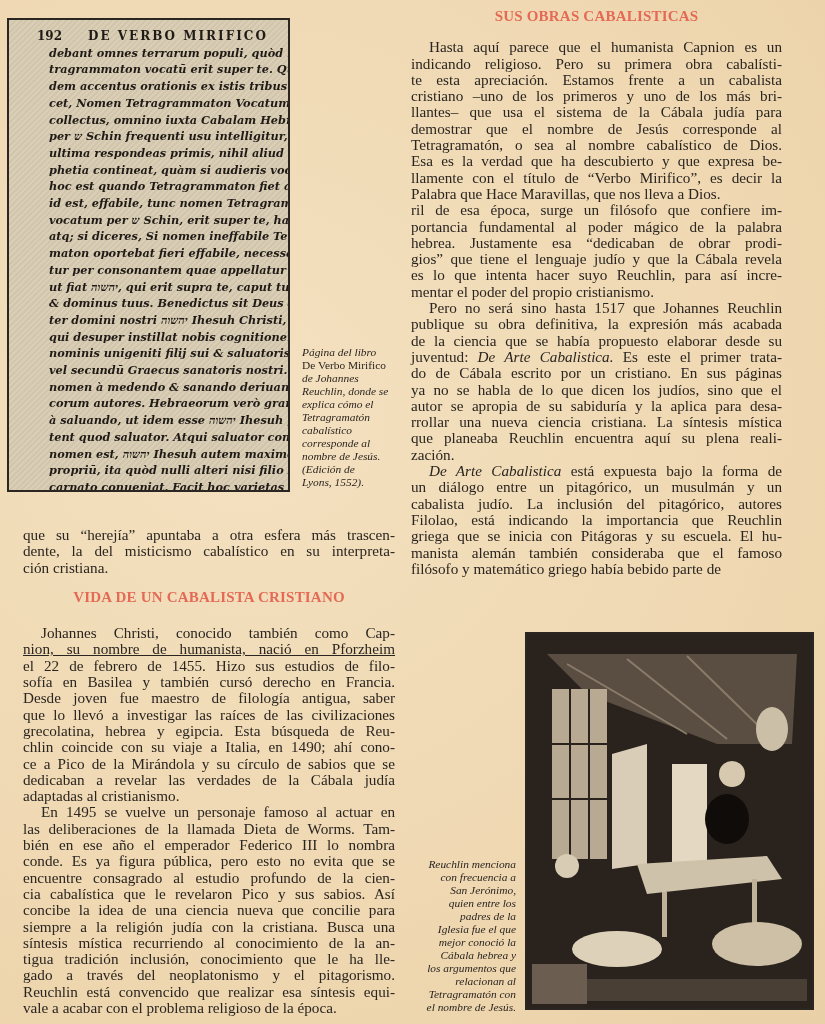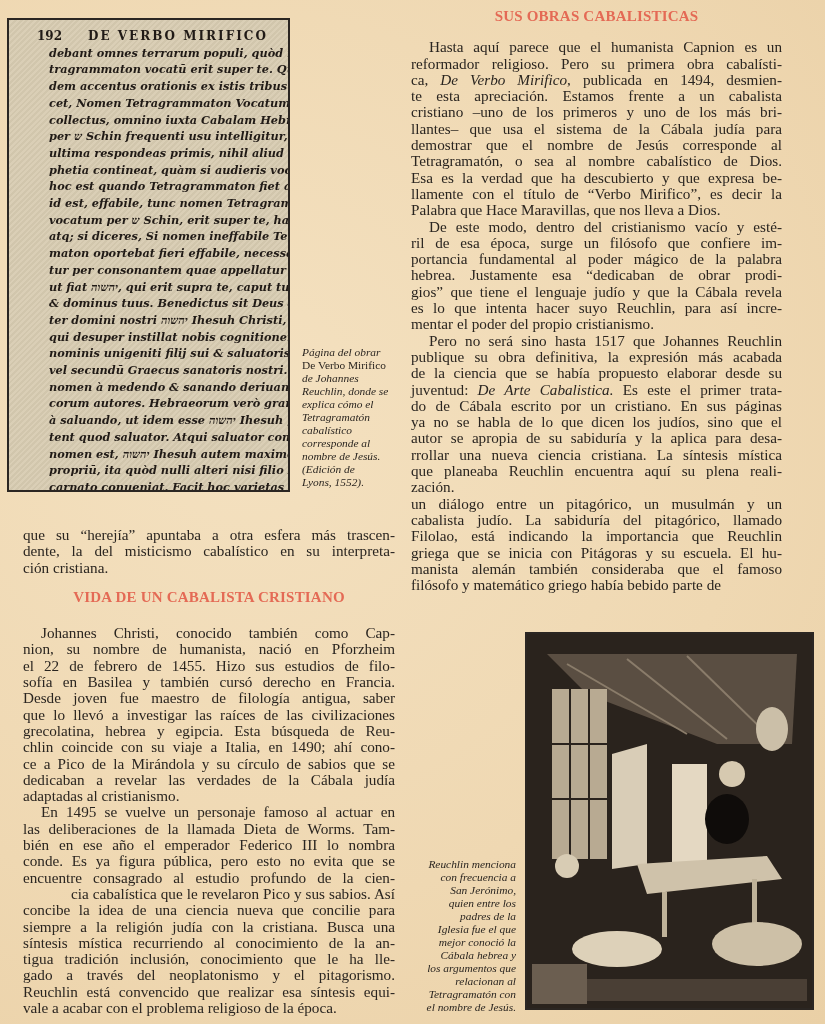--- a/index.html
+++ b/index.html
@@ -69,109 +69,108 @@
       <div class="bl">corum autores. Hebraeorum verò grammatici</div>
       <div class="bl">à saluando, ut idem esse יהשוה Ihesuh pu-</div>
       <div class="bl">tent quod saluator. Atqui saluator commune</div>
       <div class="bl">nomen est, יהשוה Ihesuh autem maximè</div>
       <div class="bl">propriū, ita quòd nulli alteri nisi filio Dei in-</div>
       <div class="bl">carnato conueniat. Facit hoc varietas literarū</div>
     </div>
 </div>
 
 <div class="caption" id="cap-book" style="left:302px; top:346px; width:104px;">
-    <div>Página del obrar</div>
+    <div>Página del libro</div>
     <div class="up">De Verbo Mirifico</div>
     <div>de Johannes</div>
     <div>Reuchlin, donde se</div>
     <div>explica cómo el</div>
     <div>Tetragramatón</div>
     <div>cabalístico</div>
     <div>corresponde al</div>
     <div>nombre de Jesús.</div>
     <div>(Edición de</div>
     <div>Lyons, 1552).</div>
   </div>
 
 <div class="col" id="rcol" style="left:411px; top:8px; width:371px;">
   <h2 class="heading" style="margin-bottom:15px;">SUS OBRAS CABALISTICAS</h2>
   <div id="rcol-body">
       <div>
         <div style="text-align: justify; text-align-last: justify; text-indent: 18px;">Hasta aquí parece que el humanista Capnion es un</div>
-        <div style="text-align: justify; text-align-last: justify;">reformador religioso. Pero su primera obra cabalísti-</div>
-        <div style="text-align: justify; text-align-last: justify;">ca, <i>De Verbo Mirifico</i>, publicada en 1494, desmien-</div>
+        <div style="text-align: justify; text-align-last: justify;">indicando religioso. Pero su primera obra cabalísti-</div>
         <div style="text-align: justify; text-align-last: justify;">te esta apreciación. Estamos frente a un cabalista</div>
         <div style="text-align: justify; text-align-last: justify;">cristiano –uno de los primeros y uno de los más bri-</div>
         <div style="text-align: justify; text-align-last: justify;">llantes– que usa el sistema de la Cábala judía para</div>
         <div style="text-align: justify; text-align-last: justify;">demostrar que el nombre de Jesús corresponde al</div>
         <div style="text-align: justify; text-align-last: justify;">Tetragramatón, o sea al nombre cabalístico de Dios.</div>
         <div style="text-align: justify; text-align-last: justify;">Esa es la verdad que ha descubierto y que expresa be-</div>
         <div style="text-align: justify; text-align-last: justify;">llamente con el título de “Verbo Mirifico”, es decir la</div>
         <div style="text-align: left; text-align-last: left;">Palabra que Hace Maravillas, que nos lleva a Dios.</div>
       </div>
       <div>
-        <div style="text-align: justify; text-align-last: justify; text-indent: 18px;">De este modo, dentro del cristianismo vacío y esté-</div>
         <div style="text-align: justify; text-align-last: justify;">ril de esa época, surge un filósofo que confiere im-</div>
         <div style="text-align: justify; text-align-last: justify;">portancia fundamental al poder mágico de la palabra</div>
         <div style="text-align: justify; text-align-last: justify;">hebrea. Justamente esa “dedicaban de obrar prodi-</div>
         <div style="text-align: justify; text-align-last: justify;">gios” que tiene el lenguaje judío y que la Cábala revela</div>
         <div style="text-align: justify; text-align-last: justify;">es lo que intenta hacer suyo Reuchlin, para así incre-</div>
         <div style="text-align: left; text-align-last: left;">mentar el poder del propio cristianismo.</div>
       </div>
       <div>
         <div style="text-align: justify; text-align-last: justify; text-indent: 18px;">Pero no será sino hasta 1517 que Johannes Reuchlin</div>
         <div style="text-align: justify; text-align-last: justify;">publique su obra definitiva, la expresión más acabada</div>
         <div style="text-align: justify; text-align-last: justify;">de la ciencia que se había propuesto elaborar desde su</div>
         <div style="text-align: justify; text-align-last: justify;">juventud: <i>De Arte Cabalistica.</i> Es este el primer trata-</div>
         <div style="text-align: justify; text-align-last: justify;">do de Cábala escrito por un cristiano. En sus páginas</div>
         <div style="text-align: justify; text-align-last: justify;">ya no se habla de lo que dicen los judíos, sino que el</div>
         <div style="text-align: justify; text-align-last: justify;">autor se apropia de su sabiduría y la aplica para desa-</div>
         <div style="text-align: justify; text-align-last: justify;">rrollar una nueva ciencia cristiana. La síntesis mística</div>
         <div style="text-align: justify; text-align-last: justify;">que planeaba Reuchlin encuentra aquí su plena reali-</div>
         <div style="text-align: left; text-align-last: left;">zación.</div>
       </div>
       <div>
+        <div style="text-align: justify; text-align-last: justify; text-indent: 18px;"><i>De Arte Cabalistica</i> está expuesta bajo la forma de</div>
         <div style="text-align: justify; text-align-last: justify;">un diálogo entre un pitagórico, un musulmán y un</div>
-        <div style="text-align: justify; text-align-last: justify;">cabalista judío. La sabiduría del pitagórico, llamado</div>
+        <div style="text-align: justify; text-align-last: justify;">cabalista judío. La inclusión del pitagórico, autores</div>
         <div style="text-align: justify; text-align-last: justify;">Filolao, está indicando la importancia que Reuchlin</div>
         <div style="text-align: justify; text-align-last: justify;">griega que se inicia con Pitágoras y su escuela. El hu-</div>
         <div style="text-align: justify; text-align-last: justify;">manista alemán también consideraba que el famoso</div>
         <div style="text-align: left; text-align-last: left;">filósofo y matemático griego había bebido parte de</div>
       </div>
     </div>
 </div>
 
 <div class="col" id="lcol" style="left:23px; top:527px; width:372px;">
   <div id="lcol-intro">
       <div style="text-align: justify; text-align-last: justify;">que su “herejía” apuntaba a otra esfera más trascen-</div>
       <div style="text-align: justify; text-align-last: justify;">dente, la del misticismo cabalístico en su interpreta-</div>
       <div style="text-align: left; text-align-last: left;">ción cristiana.</div>
     </div>
   <h2 class="heading" style="margin:13px 0 20px 0;">VIDA DE UN CABALISTA CRISTIANO</h2>
   <div id="lcol-body">
       <div>
         <div style="text-align: justify; text-align-last: justify; text-indent: 18px;">Johannes Christi, conocido también como Cap-</div>
-        <div style="text-align: justify; text-align-last: justify;">nion, su nombre de humanista, nació en Pforzheim</div>
+        <div style="text-align: justify; text-align-last: justify; text-decoration: underline;">nion, su nombre de humanista, nació en Pforzheim</div>
         <div style="text-align: justify; text-align-last: justify;">el 22 de febrero de 1455. Hizo sus estudios de filo-</div>
         <div style="text-align: justify; text-align-last: justify;">sofía en Basilea y también cursó derecho en Francia.</div>
         <div style="text-align: justify; text-align-last: justify;">Desde joven fue maestro de filología antigua, saber</div>
         <div style="text-align: justify; text-align-last: justify;">que lo llevó a investigar las raíces de las civilizaciones</div>
         <div style="text-align: justify; text-align-last: justify;">grecolatina, hebrea y egipcia. Esta búsqueda de Reu-</div>
         <div style="text-align: justify; text-align-last: justify;">chlin coincide con su viaje a Italia, en 1490; ahí cono-</div>
         <div style="text-align: justify; text-align-last: justify;">ce a Pico de la Mirándola y su círculo de sabios que se</div>
         <div style="text-align: justify; text-align-last: justify;">dedicaban a revelar las verdades de la Cábala judía</div>
         <div style="text-align: right; text-align-last: left;">adaptadas al cristianismo.</div>
       </div>
       <div>
         <div style="text-align: justify; text-align-last: justify; text-indent: 18px;">En 1495 se vuelve un personaje famoso al actuar en</div>
         <div style="text-align: justify; text-align-last: justify;">las deliberaciones de la llamada Dieta de Worms. Tam-</div>
         <div style="text-align: justify; text-align-last: justify;">bién en ese año el emperador Federico III lo nombra</div>
         <div style="text-align: justify; text-align-last: justify;">conde. Es ya figura pública, pero esto no evita que se</div>
         <div style="text-align: justify; text-align-last: justify;">encuentre consagrado al estudio profundo de la cien-</div>
-        <div style="text-align: justify; text-align-last: justify; margin-left: 48px;">cia cabalística que le revelaron Pico y sus sabios. Así</div>
+        <div style="text-align: justify; text-align-last: justify;">cia cabalística que le revelaron Pico y sus sabios. Así</div>
         <div style="text-align: justify; text-align-last: justify;">concibe la idea de una ciencia nueva que concilie para</div>
         <div style="text-align: justify; text-align-last: justify;">siempre a la religión judía con la cristiana. Busca una</div>
         <div style="text-align: justify; text-align-last: justify;">síntesis mística recurriendo al conocimiento de la an-</div>
         <div style="text-align: justify; text-align-last: justify;">tigua tradición inclusión, conocimiento que le ha lle-</div>
         <div style="text-align: justify; text-align-last: justify;">gado a través del neoplatonismo y el pitagorismo.</div>
         <div style="text-align: justify; text-align-last: justify;">Reuchlin está convencido que realizar esa síntesis equi-</div>
         <div style="text-align: left; text-align-last: left;">vale a acabar con el problema religioso de la época.</div>
       </div>
     </div>
 </div>

